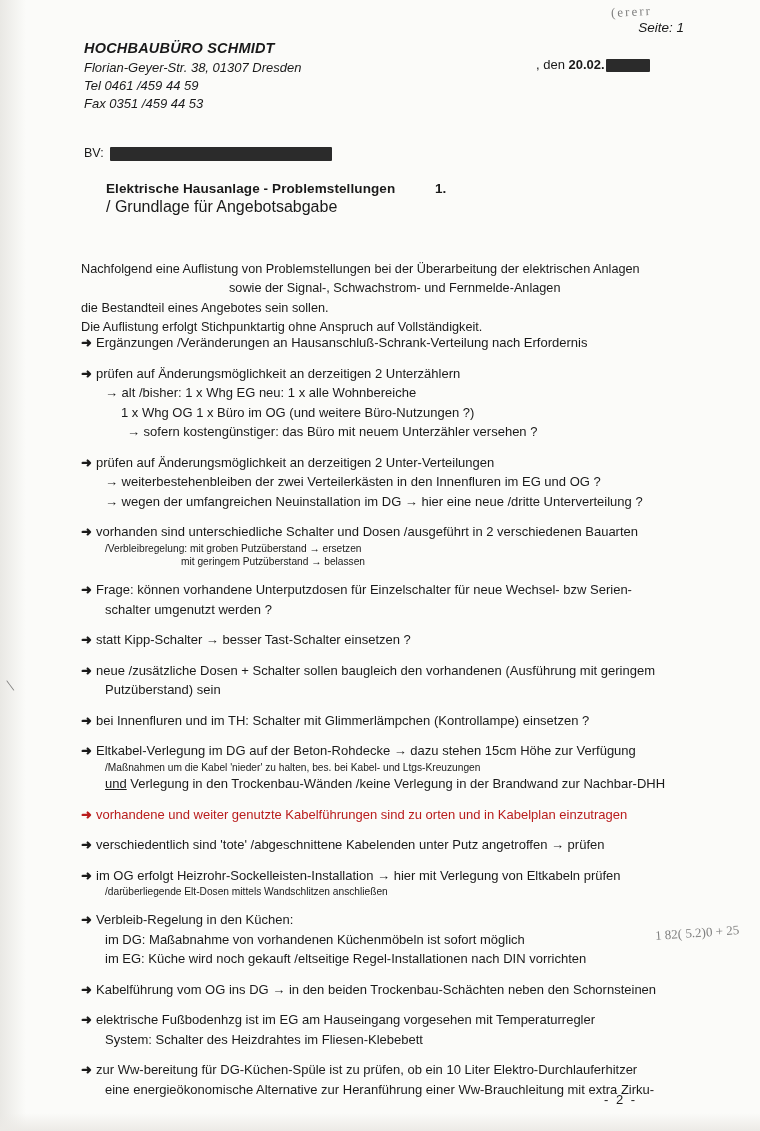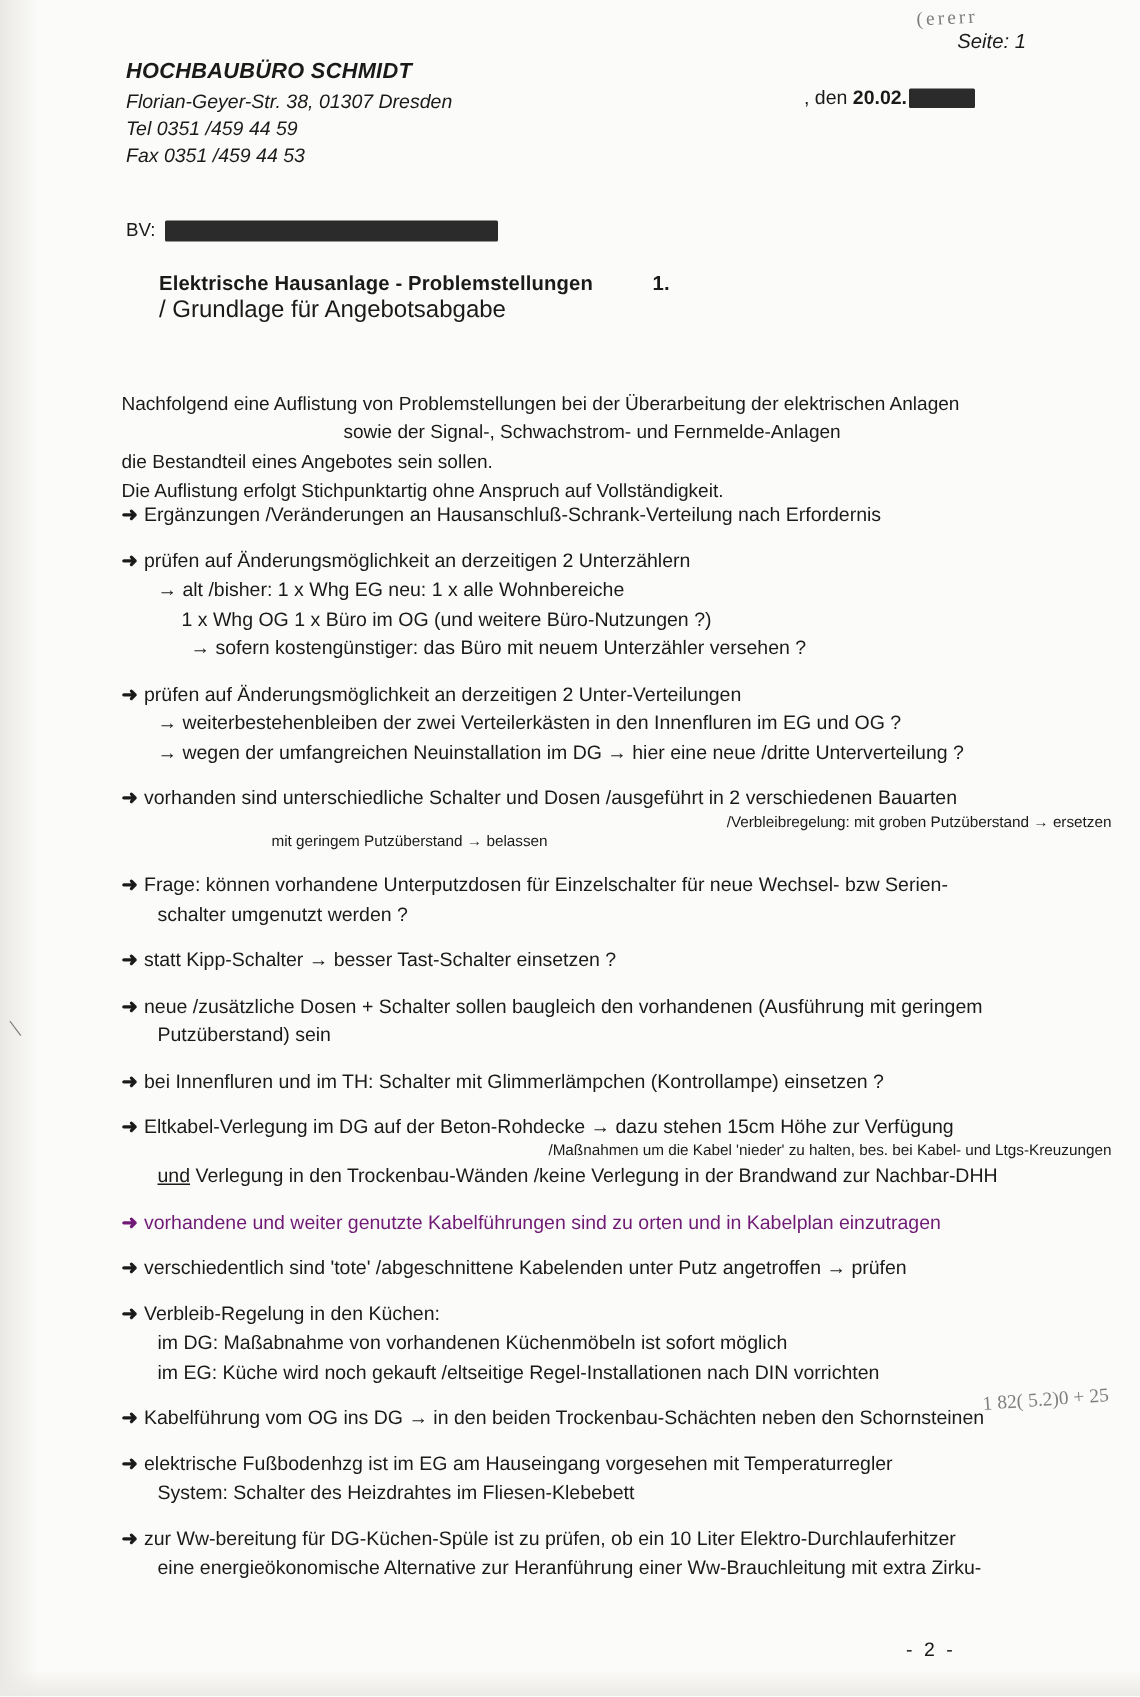--- a/index.html
+++ b/index.html
@@ -158,23 +158,23 @@
   .sub2 {
     display: block;
     margin-left: 46px;
     font-size: 13px;
   }
   .small {
     display: block;
     font-size: 10.2px;
     line-height: 1.35;
   }
-  .small.i1 { margin-left: 24px; text-align: right; }
+  .small.i1 { margin-left: 24px; }
   .small.i2 { margin-left: 100px; }
-  .faded { color: #701a75; }
+  .faded { color: #b91c1c; }
   .idt40 { margin-left: 40px; }
   .pagenum {
     position: absolute;
     left: 604px;
     top: 1092px;
     font-size: 13px;
     letter-spacing: 2px;
   }
   .u { text-decoration: underline; }
 </style>
@@ -188,21 +188,21 @@
 
   <div class="mark mark-tl">(ererr</div>
   <div class="mark mark-left-dash">\</div>
   <div class="mark mark-hand-note">1 82( 5.2)0 + 25</div>
 
   <div class="seite">Seite:  1</div>
 
   <div class="letterhead">
     <div class="firm">HOCHBAUBÜRO SCHMIDT</div>
     <div class="line">Florian-Geyer-Str. 38,  01307 Dresden</div>
-    <div class="line">Tel  0351  /459 44 59</div>
+    <div class="line">Tel  0461  /459 44 59</div>
     <div class="line">Fax 0351  /459 44 53</div>
   </div>
 
   <div class="datum">
     <span>, den </span><b>20.02.</b><span class="redact date"></span>
   </div>
 
   <div class="bv">
     <span>BV:</span><span class="redact bvbar"></span>
   </div>
@@ -225,20 +225,21 @@
       <div class="item"><span class="arrow">➜</span><span class="txt">prüfen auf Änderungsmöglichkeit an derzeitigen  2 Unterzählern</span><span class="sub">→ alt /bisher:   1 x Whg EG            neu:  1 x alle Wohnbereiche</span><span class="sub idt40">1 x Whg OG                        1 x Büro im OG  (und weitere Büro-Nutzungen ?)</span><span class="sub2">→ sofern kostengünstiger:   das Büro mit neuem Unterzähler versehen ?</span></div>
       <div class="item"><span class="arrow">➜</span><span class="txt">prüfen auf Änderungsmöglichkeit an derzeitigen  2 Unter-Verteilungen</span><span class="sub">→ weiterbestehenbleiben der zwei Verteilerkästen in den Innenfluren im EG  und OG ?</span><span class="sub">→ wegen der umfangreichen Neuinstallation im DG  → hier eine neue /dritte Unterverteilung ?</span></div>
       <div class="item"><span class="arrow">➜</span><span class="txt">vorhanden sind unterschiedliche Schalter und Dosen /ausgeführt in 2 verschiedenen Bauarten</span><span class="small i1">/Verbleibregelung:  mit groben Putzüberstand  → ersetzen</span><span class="small i2">mit geringem Putzüberstand  →  belassen</span></div>
       <div class="item"><span class="arrow">➜</span><span class="txt">Frage: können vorhandene Unterputzdosen für Einzelschalter  für neue Wechsel- bzw Serien-</span><span class="sub">schalter umgenutzt werden ?</span></div>
       <div class="item"><span class="arrow">➜</span><span class="txt">statt Kipp-Schalter  → besser Tast-Schalter einsetzen ?</span></div>
       <div class="item"><span class="arrow">➜</span><span class="txt">neue /zusätzliche Dosen + Schalter  sollen baugleich den vorhandenen (Ausführung mit geringem</span><span class="sub">Putzüberstand) sein</span></div>
       <div class="item"><span class="arrow">➜</span><span class="txt">bei Innenfluren und im TH:  Schalter mit Glimmerlämpchen (Kontrollampe) einsetzen ?</span></div>
       <div class="item"><span class="arrow">➜</span><span class="txt">Eltkabel-Verlegung im DG  auf der Beton-Rohdecke  → dazu stehen 15cm Höhe zur Verfügung</span><span class="small i1">/Maßnahmen um die Kabel 'nieder' zu halten, bes. bei Kabel- und Ltgs-Kreuzungen</span><span class="sub"><span class="u">und</span>  Verlegung in den Trockenbau-Wänden  /keine Verlegung in der Brandwand zur Nachbar-DHH</span></div>
       <div class="item faded"><span class="arrow">➜</span><span class="txt">vorhandene und weiter genutzte Kabelführungen sind zu orten  und in Kabelplan einzutragen</span></div>
       <div class="item"><span class="arrow">➜</span><span class="txt">verschiedentlich sind 'tote' /abgeschnittene Kabelenden unter Putz angetroffen  → prüfen</span></div>
+      <div class="item"><span class="arrow">➜</span><span class="txt">im OG erfolgt Heizrohr-Sockelleisten-Installation  → hier mit Verlegung von Eltkabeln prüfen</span><span class="small i1">/darüberliegende Elt-Dosen mittels Wandschlitzen anschließen</span></div>
       <div class="item"><span class="arrow">➜</span><span class="txt">Verbleib-Regelung in den Küchen:</span><span class="sub">im DG:  Maßabnahme von vorhandenen Küchenmöbeln ist sofort möglich</span><span class="sub">im EG:  Küche wird noch gekauft /eltseitige Regel-Installationen nach DIN vorrichten</span></div>
       <div class="item"><span class="arrow">➜</span><span class="txt">Kabelführung vom OG ins DG  → in den beiden Trockenbau-Schächten neben den Schornsteinen</span></div>
       <div class="item"><span class="arrow">➜</span><span class="txt">elektrische Fußbodenhzg  ist im EG am Hauseingang vorgesehen  mit Temperaturregler</span><span class="sub">System:  Schalter des Heizdrahtes im Fliesen-Klebebett</span></div>
       <div class="item"><span class="arrow">➜</span><span class="txt">zur Ww-bereitung für DG-Küchen-Spüle ist zu prüfen, ob ein 10 Liter Elektro-Durchlauferhitzer</span><span class="sub">eine energieökonomische Alternative zur Heranführung einer Ww-Brauchleitung  mit extra Zirku-</span></div>
     </div>
 
   <div class="pagenum">- 2 -</div>
 
 </div>
 

